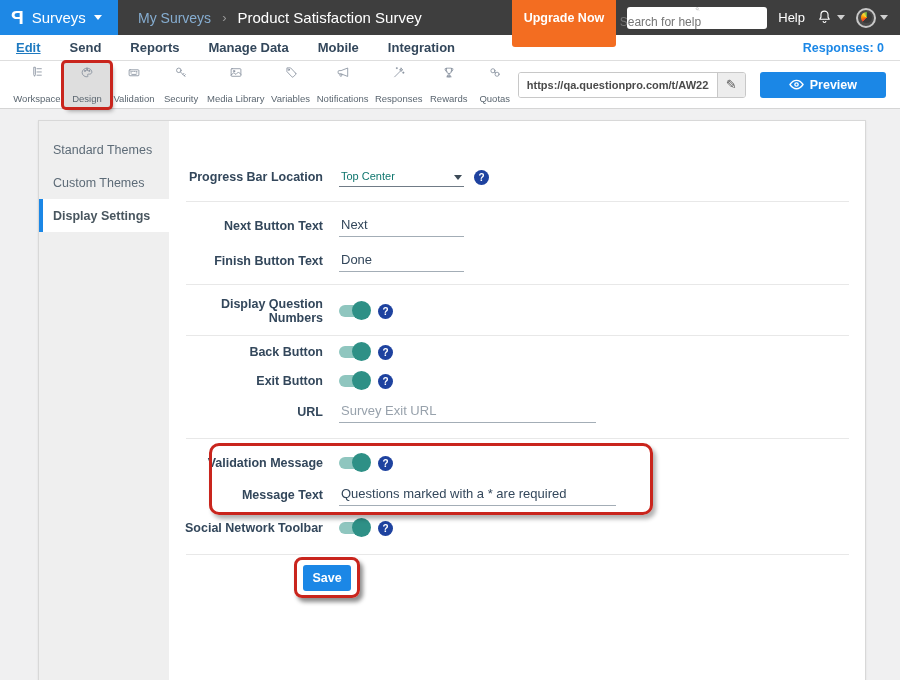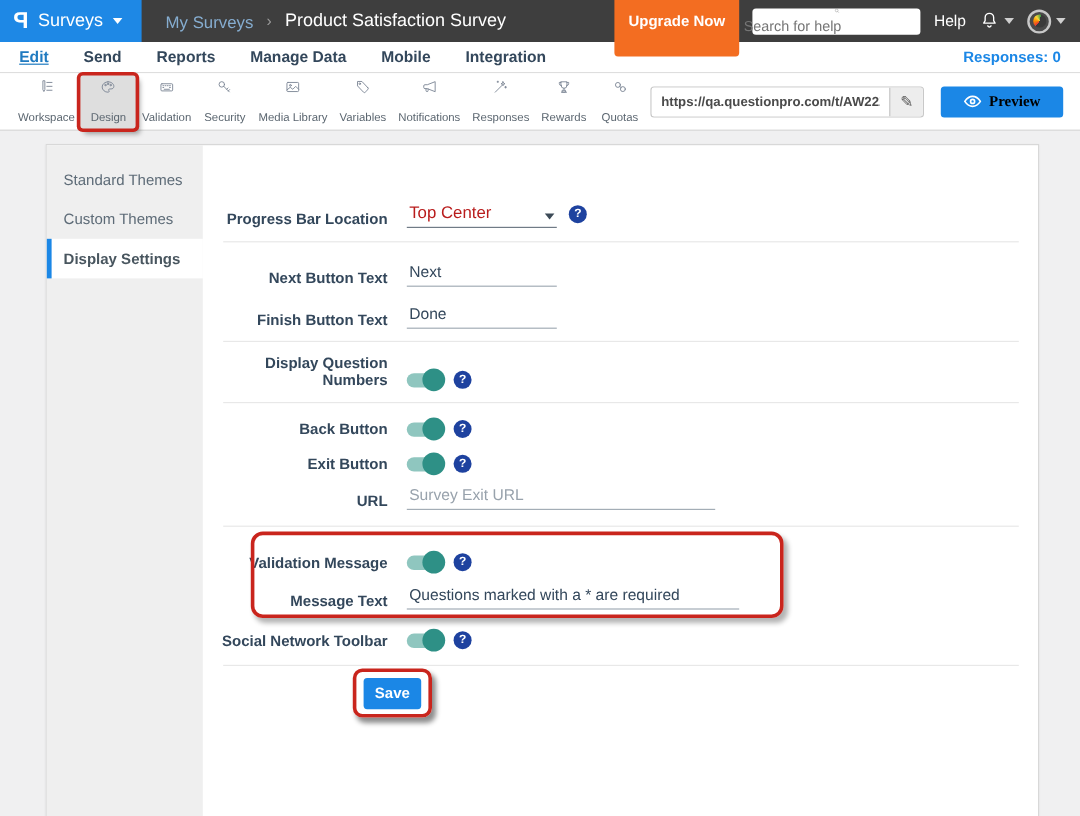--- a/index.html
+++ b/index.html
@@ -38,36 +38,36 @@
   
   .toolbar { height:48px; background:#fff; border-bottom:1px solid #d5d5d5; display:flex; align-items:center; padding-left:10px; }
   .tool-item { display:flex; flex-direction:column; align-items:center; justify-content:center; gap:14px; padding:3px 5px; min-width:46px; height:44px; cursor:pointer; border-radius:2px; }
   .tool-item svg { stroke:#7b8594; fill:none; stroke-width:1.4; stroke-linecap:round; stroke-linejoin:round; }
   .tool-label { font-size:9.5px; color:#5b6670; white-space:nowrap; }
   .tool-item.selected { background:#dedede; box-shadow:0 0 0 3px #c9251d, 3px 4px 4px rgba(0,0,0,.35); }
   .url-group { margin-left:auto; display:flex; align-items:center; gap:14px; padding-right:14px; }
   .url-box { display:flex; height:26px; border:1px solid #c8c8c8; border-radius:3px; overflow:hidden; background:#fff; }
   .url-box input { width:198px; border:none; outline:none; padding:0 8px; font-size:11px; font-weight:bold; color:#4a4a4a; font-family:inherit; }
   .pencil-btn { width:28px; background:#ededed; border-left:1px solid #c8c8c8; display:flex; align-items:center; justify-content:center; cursor:pointer; color:#555; font-size:13px; }
-  .preview-btn { background:#1b87e6; border:none; color:#000000; height:26px; padding:0 19px; border-radius:3px; display:flex; align-items:center; gap:6px; font-size:12.5px; font-weight:bold; cursor:pointer; font-family:Liberation Serif, serif; }
+  .preview-btn { background:#1b87e6; border:none; color:#ffffff; height:26px; padding:0 29px; border-radius:3px; display:flex; align-items:center; gap:6px; font-size:12.5px; font-weight:bold; cursor:pointer; font-family:Liberation Sans, sans-serif; }
   .preview-btn svg { stroke:#fff; fill:none; stroke-width:1.5; }
   
   .card { position:absolute; left:38px; top:120px; width:828px; height:584px; background:#fff; border:1px solid #d8d8d8; box-shadow:0 1px 2px rgba(0,0,0,.08); }
   .side-panel { position:absolute; left:0; top:0; bottom:0; width:130px; background:#efefef; padding-top:12px; }
   .side-item { height:33px; display:flex; align-items:center; padding-left:14px; font-size:12.5px; color:#5d6b77; cursor:pointer; }
   .side-item.active { background:#fff; border-left:4px solid #1b87e6; padding-left:10px; color:#49565f;font-weight:bold; }
   .main-panel { position:absolute; left:130px; right:0; top:0; bottom:0; }
   .divider { position:absolute; left:17px; right:16px; border-top:1px solid #e8e8e8; }
-  .row { position:absolute; left:0; right:16px; height:26px; display:flex; align-items:flex-end; }
+  .row { position:absolute; left:0; right:16px; height:26px; display:flex; align-items:center; }
   .lbl { width:154px; text-align:right; font-size:12.5px; font-weight:bold; color:#33475b; flex-shrink:0; }
   .ctl { margin-left:16px; display:flex; align-items:center; gap:10px; }
   .uinput { border:none; border-bottom:1px solid #a3adb6; outline:none; font-size:13px; color:#33475b; padding:2px 2px 4px; background:transparent; font-family:inherit; }
   .uinput::placeholder { color:#98a2ac; }
   .w-sm { width:125px; } .w-url { width:257px; } .w-msg { width:277px; }
-  .dropdown { width:125px; border-bottom:1px solid #707b86; display:flex; align-items:flex-end; justify-content:space-between; padding:2px 2px 4px; font-size:14px; color:#b91c1c; cursor:pointer; }
+  .dropdown { width:125px; border-bottom:1px solid #707b86; display:flex; align-items:flex-end; justify-content:space-between; padding:2px 2px 4px; font-size:11px; color:#0f766e; cursor:pointer; }
   .dropdown .caret-dk { width:0; height:0; border-left:4px solid transparent; border-right:4px solid transparent; border-top:5px solid #3c4a57; margin-bottom:2px; }
   .toggle { width:29px; height:12px; background:#8fc6bf; border-radius:7px; position:relative; cursor:pointer; }
   .toggle::after { content:""; position:absolute; right:-3px; top:-4px; width:19px; height:19px; border-radius:50%; background:#2e9086; }
   .help { width:15px; height:15px; border-radius:50%; background:#1e429f; color:#fff; font-size:10px; font-weight:bold; display:flex; align-items:center; justify-content:center; cursor:pointer; }
   .help::after { content:"?"; }
   .save-btn { position:absolute; left:134px; top:444px; width:48px; height:26px; background:#1b87e6; border:none; border-radius:3px; color:#fff; font-size:12.5px; font-weight:bold; cursor:pointer; font-family:inherit; }
   .anno { position:absolute; border:3px solid #c9251d; pointer-events:none; }
   .anno-validation { left:40px; top:322px; width:444px; height:72px; border-radius:10px; box-shadow:3px 4px 4px rgba(0,0,0,.3); }
   .anno-save { left:125px; top:436px; width:66px; height:41px; border-radius:8px; box-shadow:3px 4px 4px rgba(0,0,0,.45); }
 </style>

